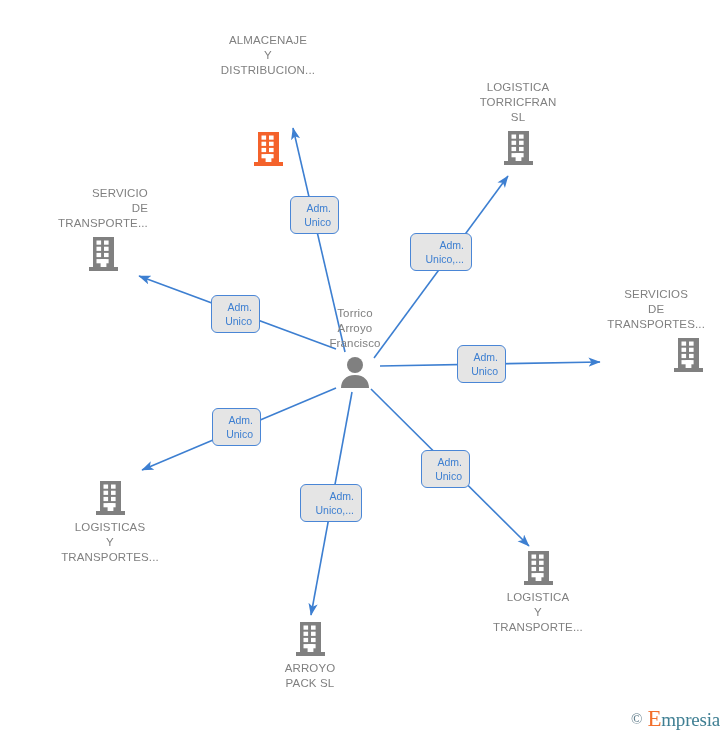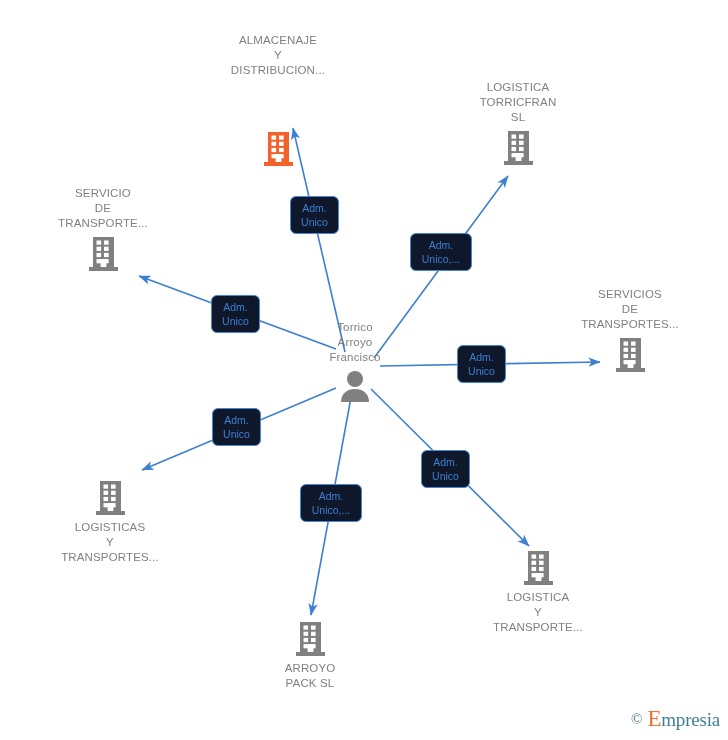--- a/index.html
+++ b/index.html
@@ -46,26 +46,26 @@
     display: block;
     line-height: 0;
   }
   .node.label-top .node-icon { margin-top: 5px; }
   .node.label-bottom .node-icon { margin-bottom: 4px; }
 
   .edge-label {
     position: absolute;
     border: 1.3px solid #4a86d6;
     border-radius: 6px;
-    background: #0f172a;
+    background: #e5e5e5;
     color: #3d7fd1;
     font-size: 10.5px;
     line-height: 14px;
     padding: 4px 7px 5px 7px;
-    text-align: center;
+    text-align: right;
     white-space: pre-line;
     font-family: "Liberation Sans", sans-serif;
     box-sizing: border-box;
   }
   #watermark {
     position: absolute;
     right: 8px;
     bottom: 8px;
     display: flex;
     align-items: center;
@@ -103,30 +103,30 @@
         <line x1="374" y1="358" x2="508" y2="176" stroke="#3d7fd1" stroke-width="1.6" marker-end="url(#arrowhead)"></line>
         <line x1="336" y1="349" x2="139" y2="276" stroke="#3d7fd1" stroke-width="1.6" marker-end="url(#arrowhead)"></line>
         <line x1="380" y1="366" x2="600" y2="362" stroke="#3d7fd1" stroke-width="1.6" marker-end="url(#arrowhead)"></line>
         <line x1="336" y1="388" x2="142" y2="470" stroke="#3d7fd1" stroke-width="1.6" marker-end="url(#arrowhead)"></line>
         <line x1="352" y1="392" x2="311" y2="615" stroke="#3d7fd1" stroke-width="1.6" marker-end="url(#arrowhead)"></line>
         <line x1="371" y1="389" x2="529" y2="546" stroke="#3d7fd1" stroke-width="1.6" marker-end="url(#arrowhead)"></line>
       </g>
   </svg>
 
   <div id="node-layer">
-      <div class="node label-top" style="left: 355px; top: 320px;">
+      <div class="node label-top" style="left: 355px; top: 306px;">
         <div class="node-label">Torrico
 Arroyo
 Francisco</div>
         <div class="node-icon"><svg width="30" height="32" viewBox="0 0 30 32">
             <circle cx="15" cy="9" r="8" fill="#808080"></circle>
             <path d="M15 19 C5.5 19 1 25 1 32 L29 32 C29 25 24.5 19 15 19 Z" fill="#808080"></path>
           </svg></div>
       </div>
-      <div class="node label-top" style="left: 278px; top: 33px; gap: 48px;">
+      <div class="node label-top" style="left: 268px; top: 33px; gap: 48px;">
         <div class="node-label">ALMACENAJE
 Y
 DISTRIBUCION...</div>
         <div class="node-icon"><svg width="33" height="36" viewBox="0 0 33 36">
             <rect x="6" y="1" width="21" height="30" fill="#f4622b"></rect>
             <rect x="9.5" y="4.5" width="4.6" height="4.2" fill="#ffffff"></rect>
             <rect x="17" y="4.5" width="4.6" height="4.2" fill="#ffffff"></rect>
             <rect x="9.5" y="10.7" width="4.6" height="4.2" fill="#ffffff"></rect>
             <rect x="17" y="10.7" width="4.6" height="4.2" fill="#ffffff"></rect>
             <rect x="9.5" y="16.9" width="4.6" height="4.2" fill="#ffffff"></rect>
@@ -148,39 +148,39 @@
             <rect x="9.5" y="10.7" width="4.6" height="4.2" fill="#ffffff"></rect>
             <rect x="17" y="10.7" width="4.6" height="4.2" fill="#ffffff"></rect>
             <rect x="9.5" y="16.9" width="4.6" height="4.2" fill="#ffffff"></rect>
             <rect x="17" y="16.9" width="4.6" height="4.2" fill="#ffffff"></rect>
             <rect x="9.5" y="23.1" width="4.6" height="4.2" fill="#ffffff"></rect>
             <rect x="17" y="23.1" width="4.6" height="4.2" fill="#ffffff"></rect>
             <rect x="13.6" y="23" width="5.8" height="8" fill="#ffffff"></rect>
             <rect x="2" y="31" width="29" height="4" fill="#808080"></rect>
           </svg></div>
       </div>
-      <div class="node label-top" style="left: 103px; top: 186px;">
+      <div class="node label-top" style="left: 103px; top: 186px; text-align: right;">
         <div class="node-label">SERVICIO
 DE
 TRANSPORTE...</div>
         <div class="node-icon"><svg width="33" height="36" viewBox="0 0 33 36">
             <rect x="6" y="1" width="21" height="30" fill="#808080"></rect>
             <rect x="9.5" y="4.5" width="4.6" height="4.2" fill="#ffffff"></rect>
             <rect x="17" y="4.5" width="4.6" height="4.2" fill="#ffffff"></rect>
             <rect x="9.5" y="10.7" width="4.6" height="4.2" fill="#ffffff"></rect>
             <rect x="17" y="10.7" width="4.6" height="4.2" fill="#ffffff"></rect>
             <rect x="9.5" y="16.9" width="4.6" height="4.2" fill="#ffffff"></rect>
             <rect x="17" y="16.9" width="4.6" height="4.2" fill="#ffffff"></rect>
             <rect x="9.5" y="23.1" width="4.6" height="4.2" fill="#ffffff"></rect>
             <rect x="17" y="23.1" width="4.6" height="4.2" fill="#ffffff"></rect>
             <rect x="13.6" y="23" width="5.8" height="8" fill="#ffffff"></rect>
             <rect x="2" y="31" width="29" height="4" fill="#808080"></rect>
           </svg></div>
       </div>
-      <div class="node label-top" style="left: 630px; top: 287px;">
+      <div class="node label-top" style="left: 630px; top: 287px; align-items: flex-end;">
         <div class="node-label">SERVICIOS
 DE
 TRANSPORTES...</div>
         <div class="node-icon"><svg width="33" height="36" viewBox="0 0 33 36">
             <rect x="6" y="1" width="21" height="30" fill="#808080"></rect>
             <rect x="9.5" y="4.5" width="4.6" height="4.2" fill="#ffffff"></rect>
             <rect x="17" y="4.5" width="4.6" height="4.2" fill="#ffffff"></rect>
             <rect x="9.5" y="10.7" width="4.6" height="4.2" fill="#ffffff"></rect>
             <rect x="17" y="10.7" width="4.6" height="4.2" fill="#ffffff"></rect>
             <rect x="9.5" y="16.9" width="4.6" height="4.2" fill="#ffffff"></rect>

